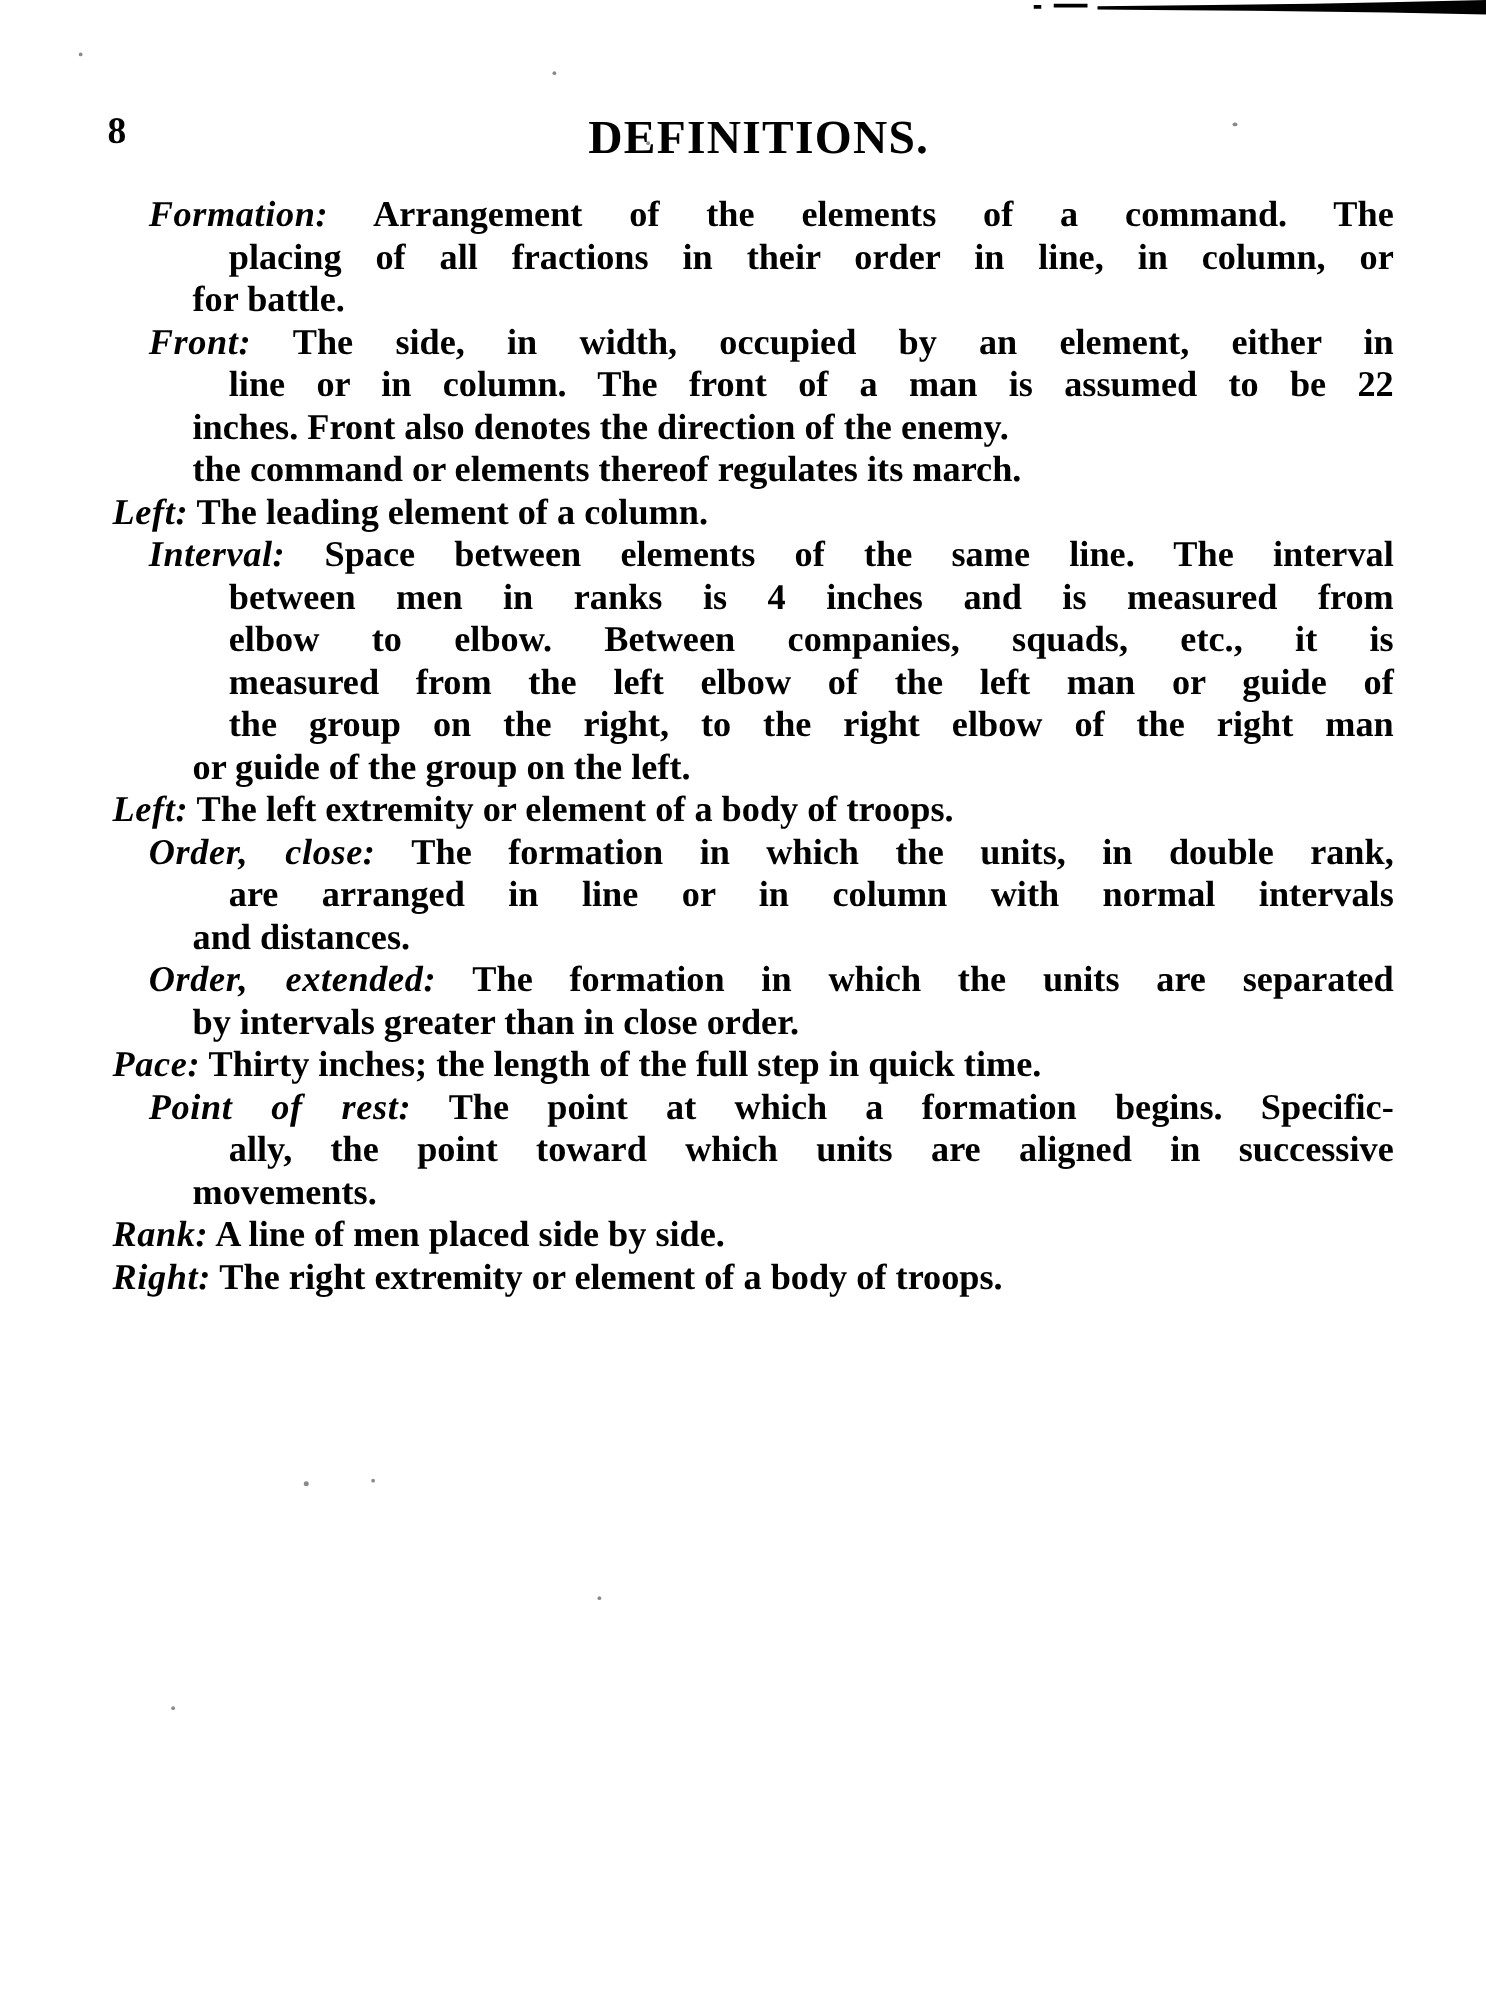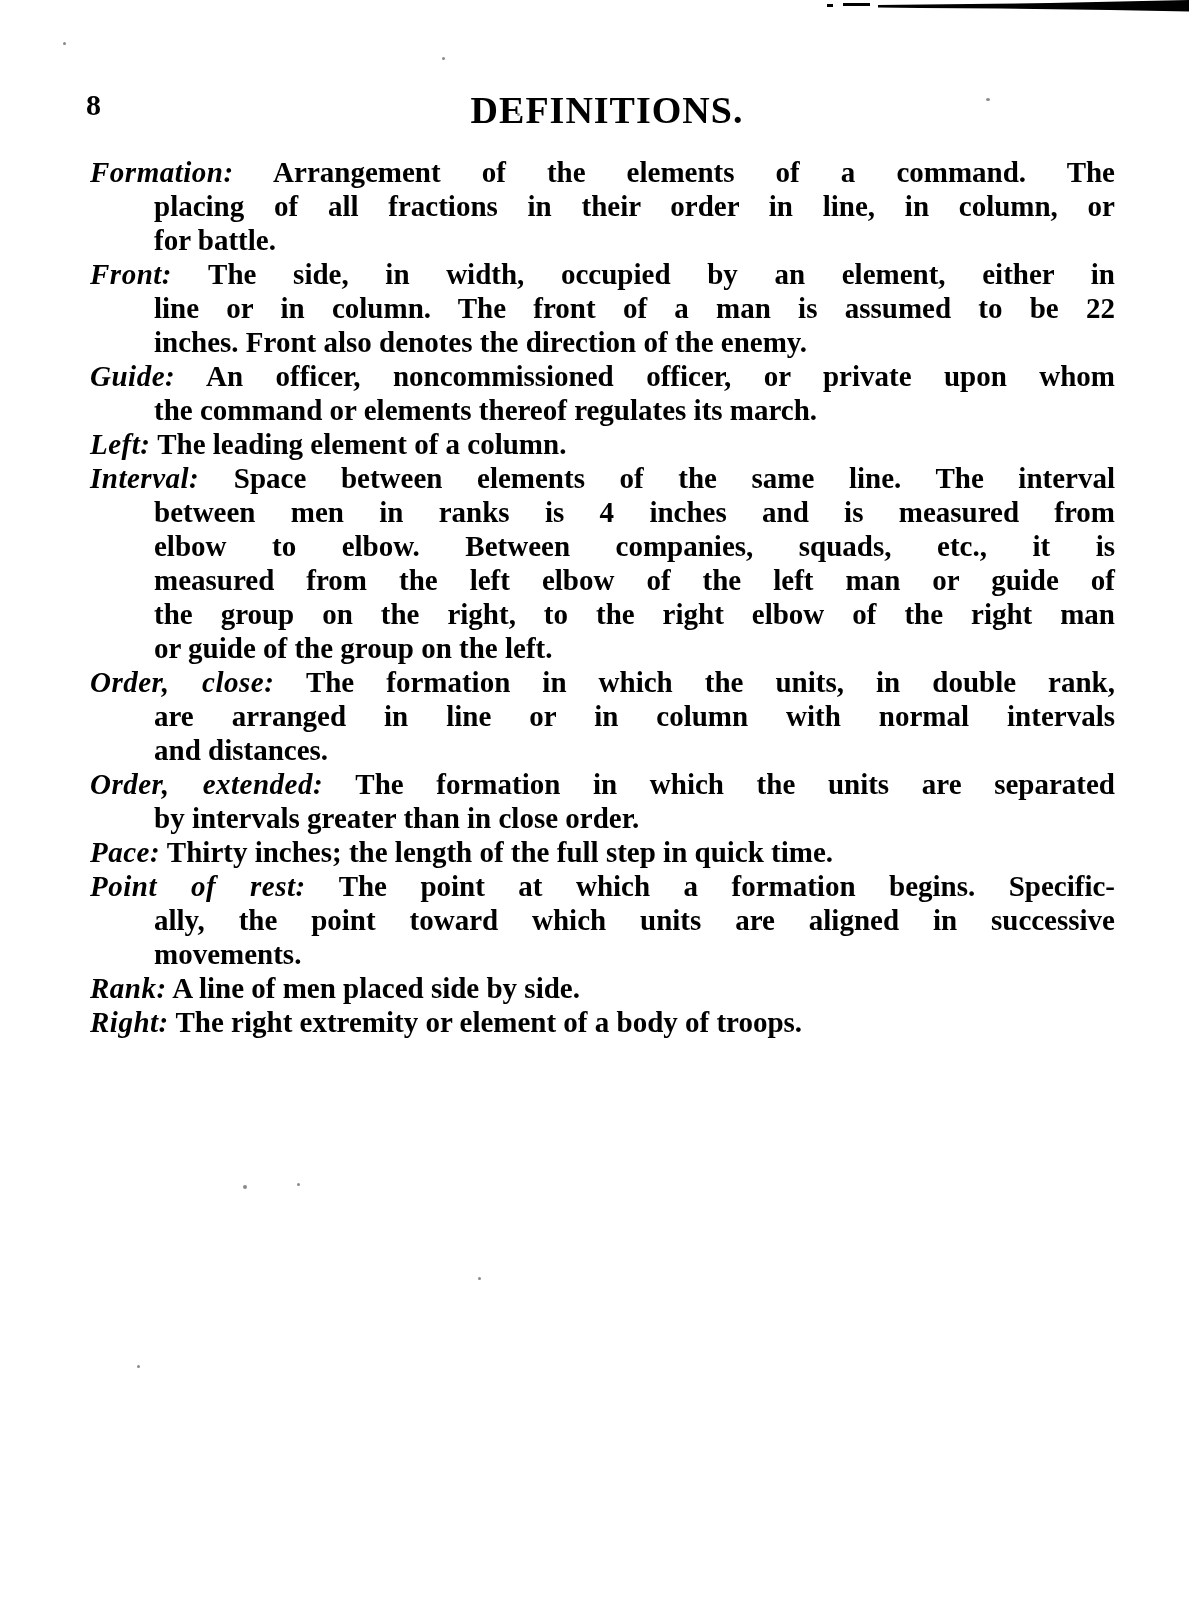--- a/index.html
+++ b/index.html
@@ -70,20 +70,21 @@
   }
   .entry { margin: 0; }
   .line {
     padding-left: 64px;
     white-space: normal;
   }
   .line.first { padding-left: 0; }
   .line.just {
     text-align: justify;
     text-align-last: justify;
+    margin-left: 29px;
   }
   .line.last {
     text-align: center;
     text-align-last: left;
   }
   .term {
     font-style: italic;
     letter-spacing: 0.5px;
   }
 </style>
@@ -117,33 +118,35 @@
         <div class="line first just"><span class="term">Formation:</span> <span>Arrangement of the elements of a command.  The</span></div>
         <div class="line cont just">placing of all fractions in their order in line, in column, or</div>
         <div class="line cont last">for battle.</div>
       </div>
       <div class="entry">
         <div class="line first just"><span class="term">Front:</span> <span>The side, in width, occupied by an element, either in</span></div>
         <div class="line cont just">line or in column.  The front of a man is assumed to be 22</div>
         <div class="line cont last">inches.  Front also denotes the direction of the enemy.</div>
       </div>
       <div class="entry">
-        <div class="line first just"><span class="term">Guide:</span> <span>An officer, noncommissioned officer, or private upon whom</span></div>
         <div class="line cont last">the command or elements thereof regulates its march.</div>
       </div>
       <div class="entry">
         <div class="line first last"><span class="term">Left:</span> <span>The leading element of a column.</span></div>
       </div>
       <div class="entry">
         <div class="line first just"><span class="term">Interval:</span> <span>Space between elements of the same line.  The interval</span></div>
         <div class="line cont just">between men in ranks is 4 inches and is measured from</div>
         <div class="line cont just">elbow to elbow.  Between companies, squads, etc., it is</div>
         <div class="line cont just">measured from the left elbow of the left man or guide of</div>
         <div class="line cont just">the group on the right, to the right elbow of the right man</div>
         <div class="line cont last">or guide of the group on the left.</div>
+      </div>
+      <div class="entry">
+        <div class="line first last"><span class="term">Left:</span> <span>The left extremity or element of a body of troops.</span></div>
       </div>
       <div class="entry">
         <div class="line first just"><span class="term">Order, close:</span> <span>The formation in which the units, in double rank,</span></div>
         <div class="line cont just">are arranged in line or in column with normal intervals</div>
         <div class="line cont last">and distances.</div>
       </div>
       <div class="entry">
         <div class="line first just"><span class="term">Order, extended:</span> <span>The formation in which the units are separated</span></div>
         <div class="line cont last">by intervals greater than in close order.</div>
       </div>

